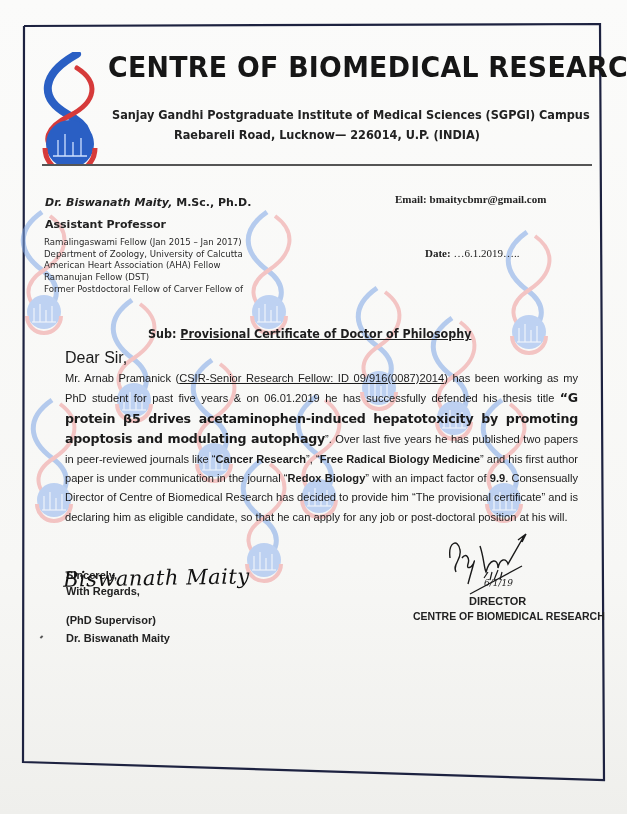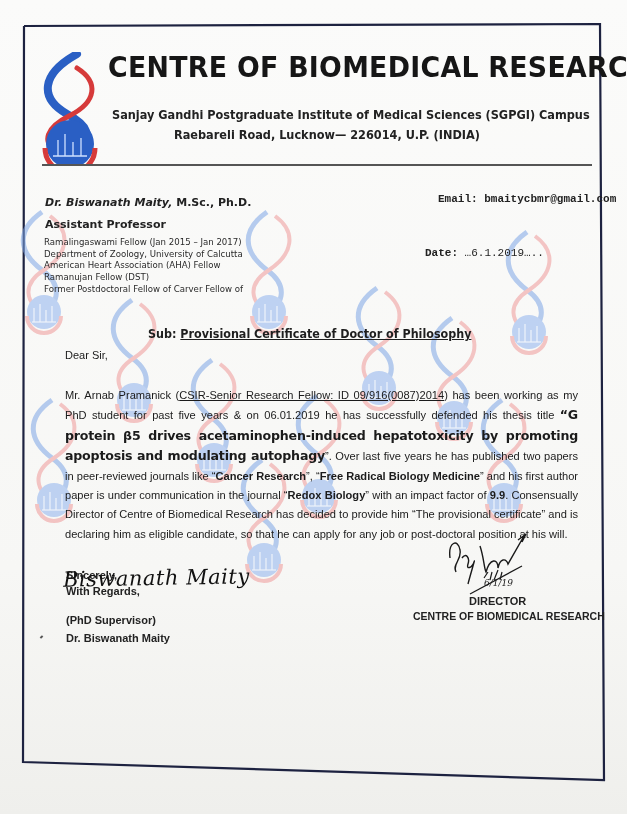--- a/index.html
+++ b/index.html
@@ -40,36 +40,36 @@
   .role {
     position: absolute; left: 45px; top: 218px; font-size: 11px; font-weight: bold;
     font-family: "DejaVu Sans", sans-serif; color: #222; white-space: nowrap;
   }
   .creds {
     position: absolute; left: 44px; top: 237px; font-size: 8.6px; line-height: 11.7px;
     font-family: "DejaVu Sans", sans-serif; color: #2a2a2a; white-space: nowrap;
   }
   .email {
     position: absolute; left: 395px; top: 193px; font-size: 11px; font-weight: bold;
-    font-family: Liberation Mono, monospace; white-space: nowrap; color: #222; margin-left: 43px;
+    font-family: Liberation Serif, serif; white-space: nowrap; color: #222;
   }
   .date {
     position: absolute; left: 425px; top: 247px; font-size: 11px;
-    font-family: Liberation Mono, monospace; white-space: nowrap; color: #222;
+    font-family: Liberation Serif, serif; white-space: nowrap; color: #222;
   }
   .date b { font-weight: bold; }
   .subj {
     position: absolute; left: 148px; top: 327px; font-size: 12px; font-weight: bold;
     font-family: "DejaVu Sans", sans-serif; white-space: nowrap; color: #1e1e1e;
     transform: scaleX(0.93); transform-origin: left top;
   }
   .subj .u { text-decoration: underline; }
-  .salut { position: absolute; left: 65px; top: 349px; font-size: 11px; }
+  .salut { position: absolute; left: 65px; top: 349px; font-size: 16px; }
   .para {
-    position: absolute; left: 65px; top: 386px; width: 513px; font-size: 11.1px; line-height: 19.4px;
+    position: absolute; left: 65px; top: 369px; width: 513px; font-size: 11.1px; line-height: 19.4px;
     text-align: justify; color: #1b1b1b;
   }
   .para .bold { font-weight: bold; }
   .para .big { font-weight: bold; font-size: 12.6px; font-family: "DejaVu Sans", sans-serif; letter-spacing: -0.2px; }
   .para .u { text-decoration: underline; }
   .closing { position: absolute; left: 66px; top: 567px; font-size: 11px; font-weight: bold; line-height: 16px; color: #222; }
   .sig1 {
     position: absolute; left: 63px; top: 566px; font-size: 21px; font-family: "DejaVu Serif", serif;
     font-style: italic; color: #111; transform: rotate(-1deg); letter-spacing: 0.5px;
   }

